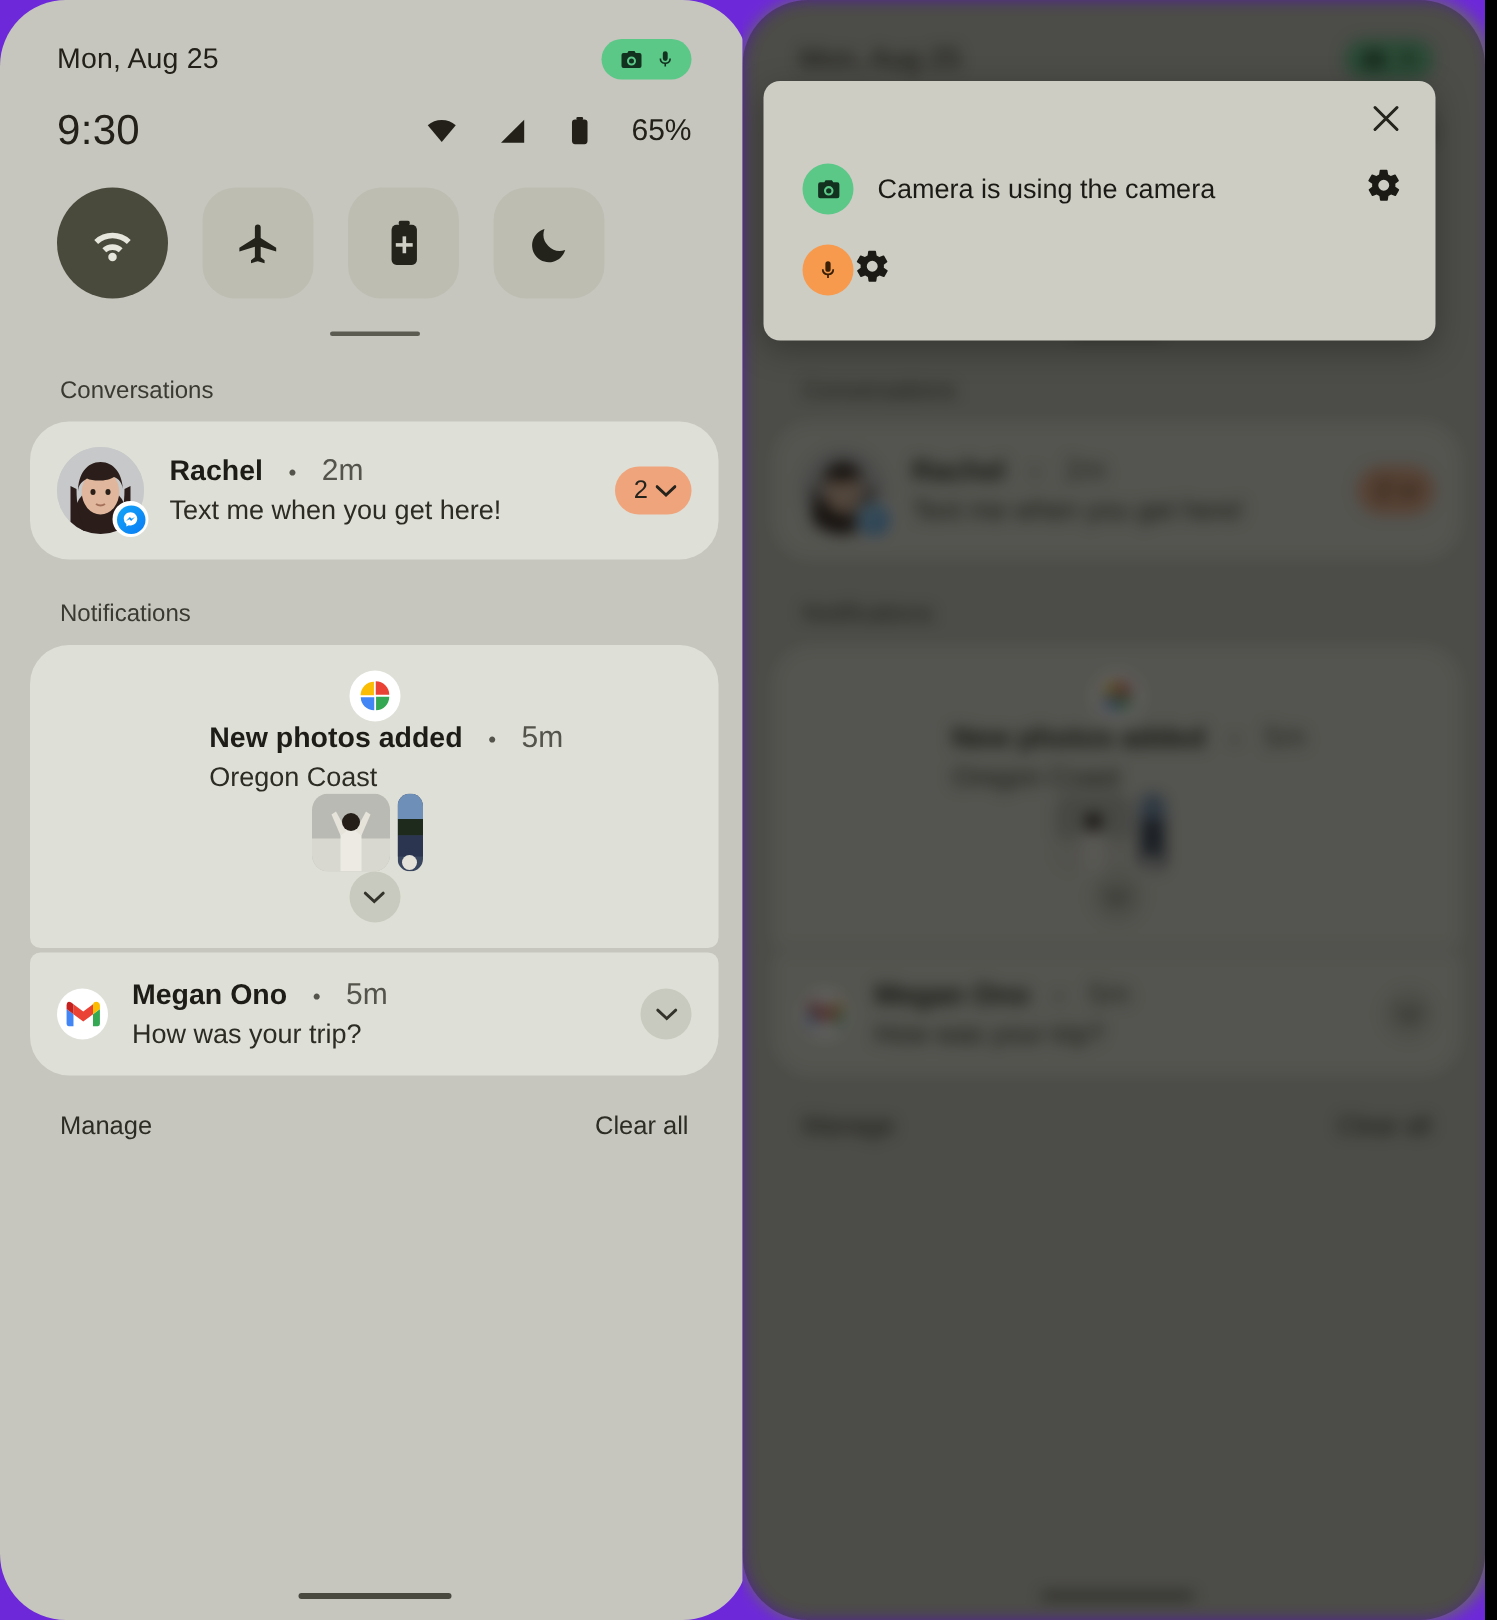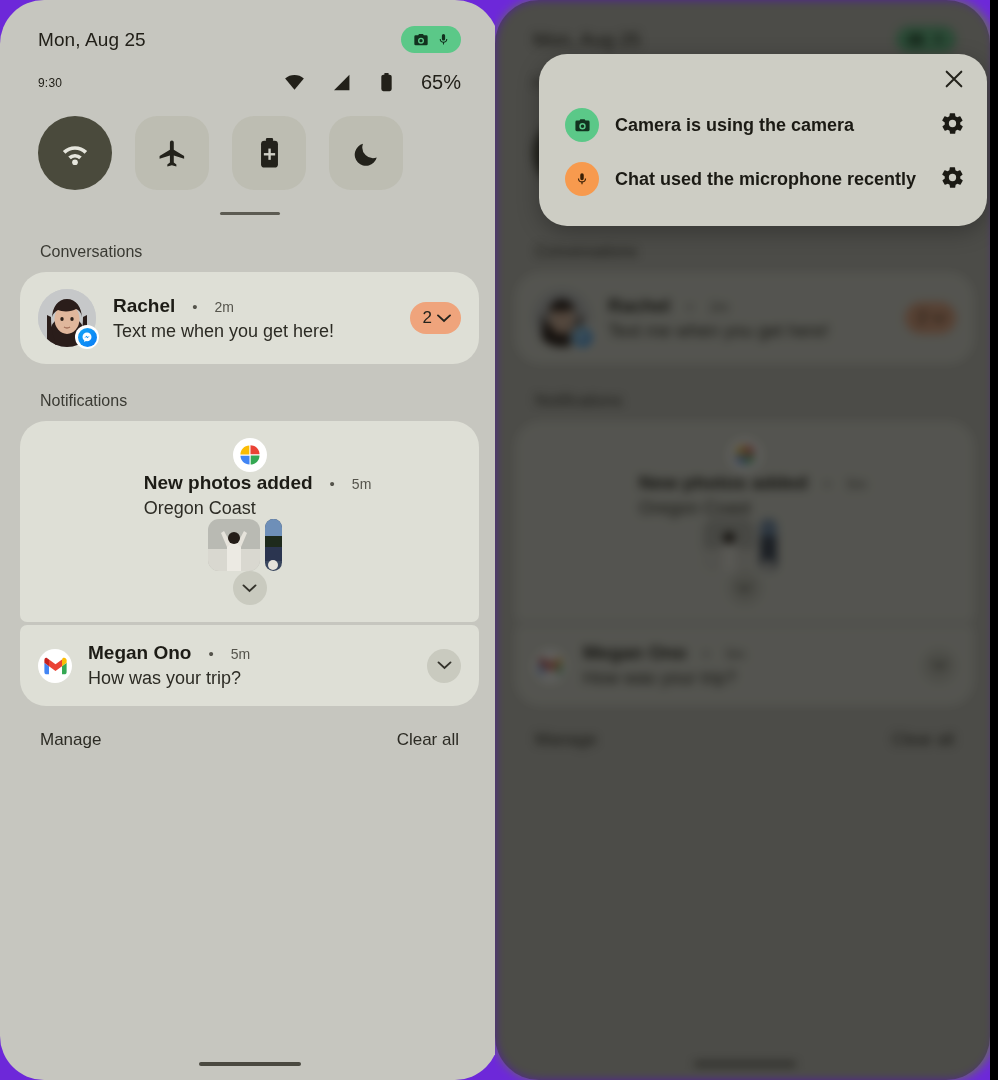--- a/index.html
+++ b/index.html
@@ -18,21 +18,21 @@
     width:499px; height:1080px;
     background:#c6c6bf;
     border-radius:44px;
     overflow:hidden;
   }
 
   
   .statusbar { padding:26px 38px 0 38px; }
   .sb-row { display:flex; align-items:center; justify-content:space-between; }
   .sb-date { font-size:19px; color:#222019; letter-spacing:.1px; }
-  .sb-time { font-size:12px; color:#222019; margin-top:18px; letter-spacing:.2px; }
+  .sb-time { font-size:28px; color:#222019; margin-top:18px; letter-spacing:.2px; }
   .privacy-pill {
     display:flex; align-items:center; gap:7px;
     background:#5bc888; border-radius:16px;
     padding:5px 11px;
   }
   .sb-status { display:flex; align-items:center; gap:28px; margin-top:18px; }
   .pct { font-size:20px; color:#222019; }
 
   
   .tiles { display:flex; gap:23px; padding:22px 38px 0 38px; }
@@ -76,21 +76,21 @@
   }
   .msgr-inner {
     width:19px; height:19px; border-radius:50%;
     background:linear-gradient(135deg,#14a5f7,#0a7cf5);
     display:flex; align-items:center; justify-content:center;
   }
   .conv-text { flex:1; padding-left:17px; min-width:0; }
   .row1 { display:flex; align-items:baseline; gap:17px; }
   .nm { font-size:19px; font-weight:bold; color:#1d1c16; }
   .dot { font-size:15px; color:#55544c; }
-  .tm { font-size:14px; color:#55544c; }
+  .tm { font-size:20px; color:#55544c; }
   .body-line { font-size:18px; color:#2c2b24; margin-top:4px; }
   .count-badge {
     background:#efa47c; border-radius:16px;
     padding:6px 10px 6px 13px;
     display:flex; align-items:center; gap:5px;
     flex:0 0 auto;
   }
   .count-badge .n { font-size:17px; color:#24231c; }
 
   
@@ -114,25 +114,24 @@
   }
 
   .nav-bar { position:absolute; left:0; right:0; bottom:14px; display:flex; justify-content:center; }
   .nav-pill { width:102px; height:4px; border-radius:3px; background:#4a4940; }
 
   
   .panel-right .phone { filter:blur(5px) brightness(.52) saturate(.85); }
   .scrim { position:absolute; inset:0; background:rgba(22,20,16,.33); border-radius:44px; }
 
   .dialog {
-    position:absolute; left:44px; top:54px; width:448px;
-    background:#cdcdc4; border-radius:28px;
+    position:absolute; left:14px; top:54px; width:448px;
+    background:#cdcdc4; border-radius:11px;
     padding:14px 0 20px 0;
     box-shadow:0 6px 22px rgba(0,0,0,.28);
-    font-weight:bold;
   }
   .dlg-top { display:flex; justify-content:flex-end; padding:0 22px 4px 0; }
   .dlg-row {
     display:flex; align-items:center;
     padding:10px 22px 10px 26px;
   }
   .dlg-icon {
     width:34px; height:34px; border-radius:50%; flex:0 0 34px;
     display:flex; align-items:center; justify-content:center;
   }
@@ -538,21 +537,20 @@
           </svg>
         </div>
       </div>
 
       <div class="dlg-row">
         <div class="dlg-icon" style="background:#f79a4e">
           <svg width="14" height="18" viewBox="0 0 24 24">
             <path fill="#3a1f05" d="M12 14a3 3 0 0 0 3-3V5a3 3 0 0 0-6 0v6a3 3 0 0 0 3 3zm5-3a5 5 0 0 1-10 0H5a7 7 0 0 0 6 6.92V21h2v-3.08A7 7 0 0 0 19 11z"></path>
           </svg>
         </div>
-        <div class="dlg-label">Chat used the microphone recently</div>
         <div>
           <svg width="25" height="25" viewBox="0 0 24 24">
             <path fill="#1b1a14" d="M19.4 13a7.8 7.8 0 0 0 0-2l2.1-1.6a.5.5 0 0 0 .1-.6l-2-3.5a.5.5 0 0 0-.6-.2l-2.5 1a7.3 7.3 0 0 0-1.7-1l-.4-2.6a.5.5 0 0 0-.5-.4h-4a.5.5 0 0 0-.5.4l-.4 2.6a7.3 7.3 0 0 0-1.7 1l-2.5-1a.5.5 0 0 0-.6.2l-2 3.5a.5.5 0 0 0 .1.6L4.6 11a7.8 7.8 0 0 0 0 2l-2.1 1.6a.5.5 0 0 0-.1.6l2 3.5a.5.5 0 0 0 .6.2l2.5-1a7.3 7.3 0 0 0 1.7 1l.4 2.6a.5.5 0 0 0 .5.4h4a.5.5 0 0 0 .5-.4l.4-2.6a7.3 7.3 0 0 0 1.7-1l2.5 1a.5.5 0 0 0 .6-.2l2-3.5a.5.5 0 0 0-.1-.6zM12 15.5A3.5 3.5 0 1 1 15.5 12 3.5 3.5 0 0 1 12 15.5z"></path>
           </svg>
         </div>
       </div>
     </div>
   </div>
 
 </div>

